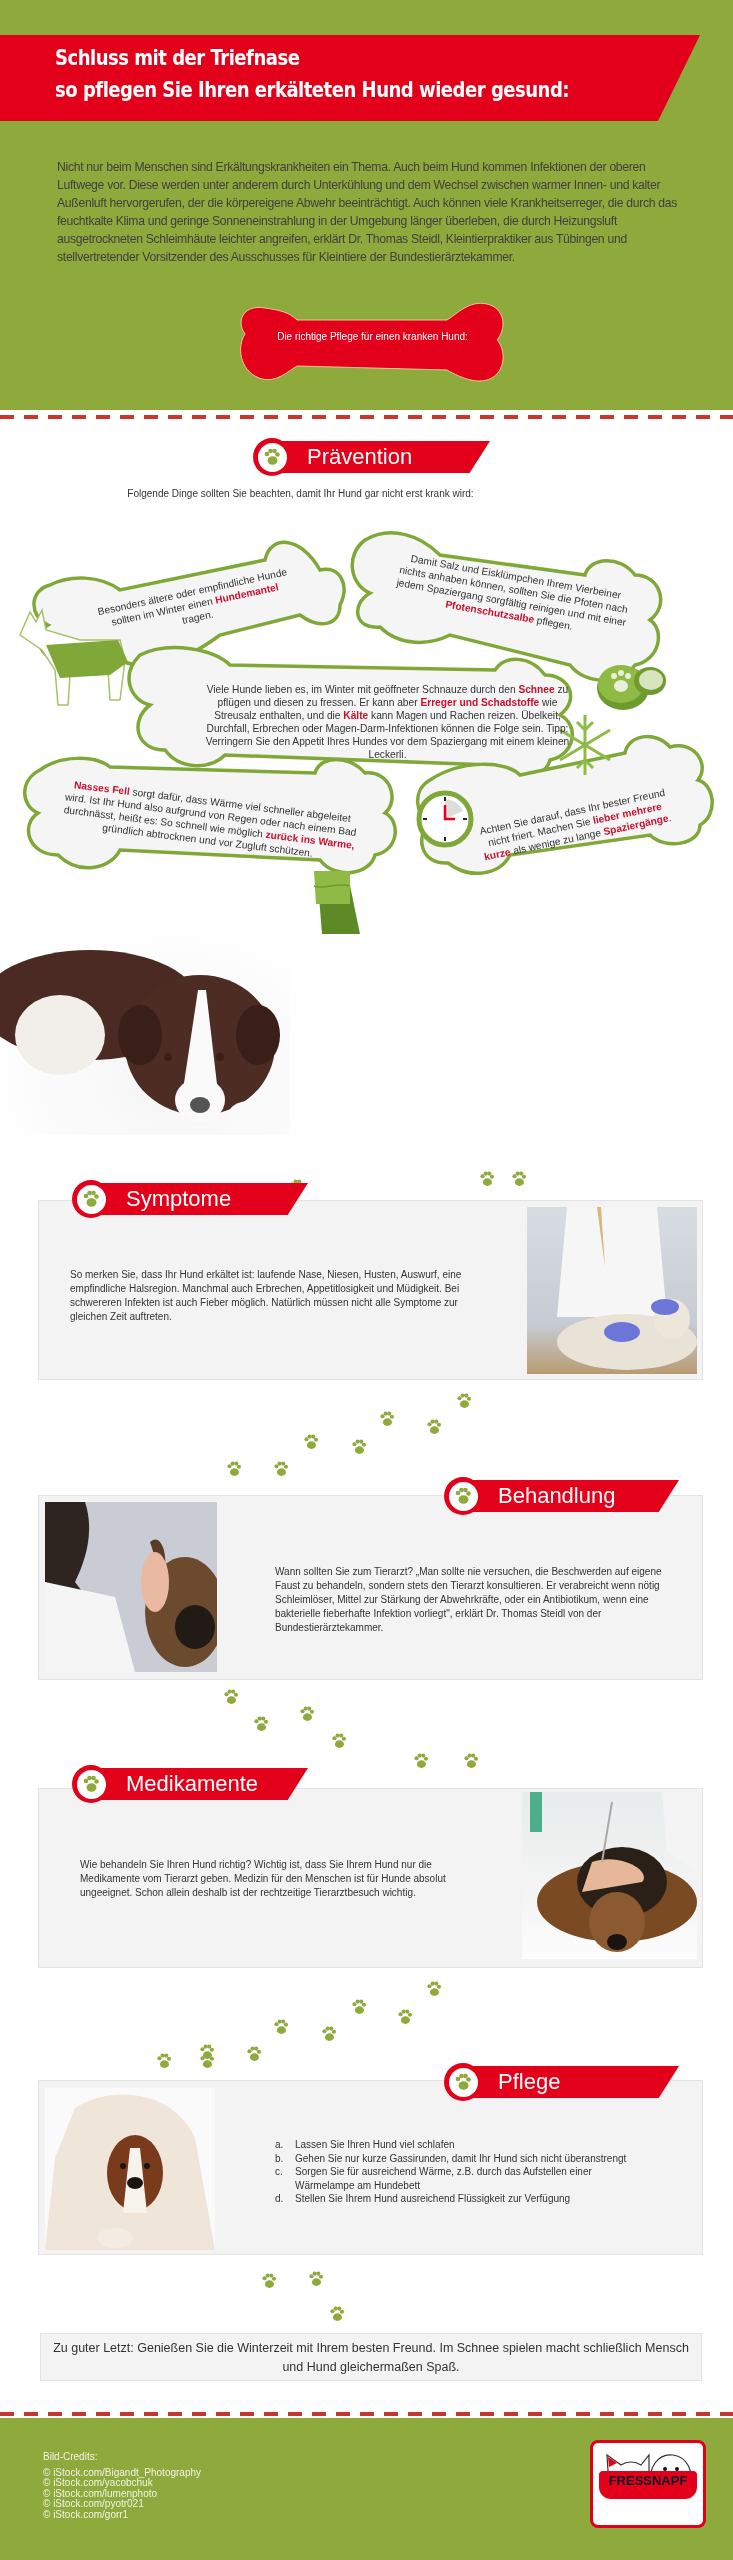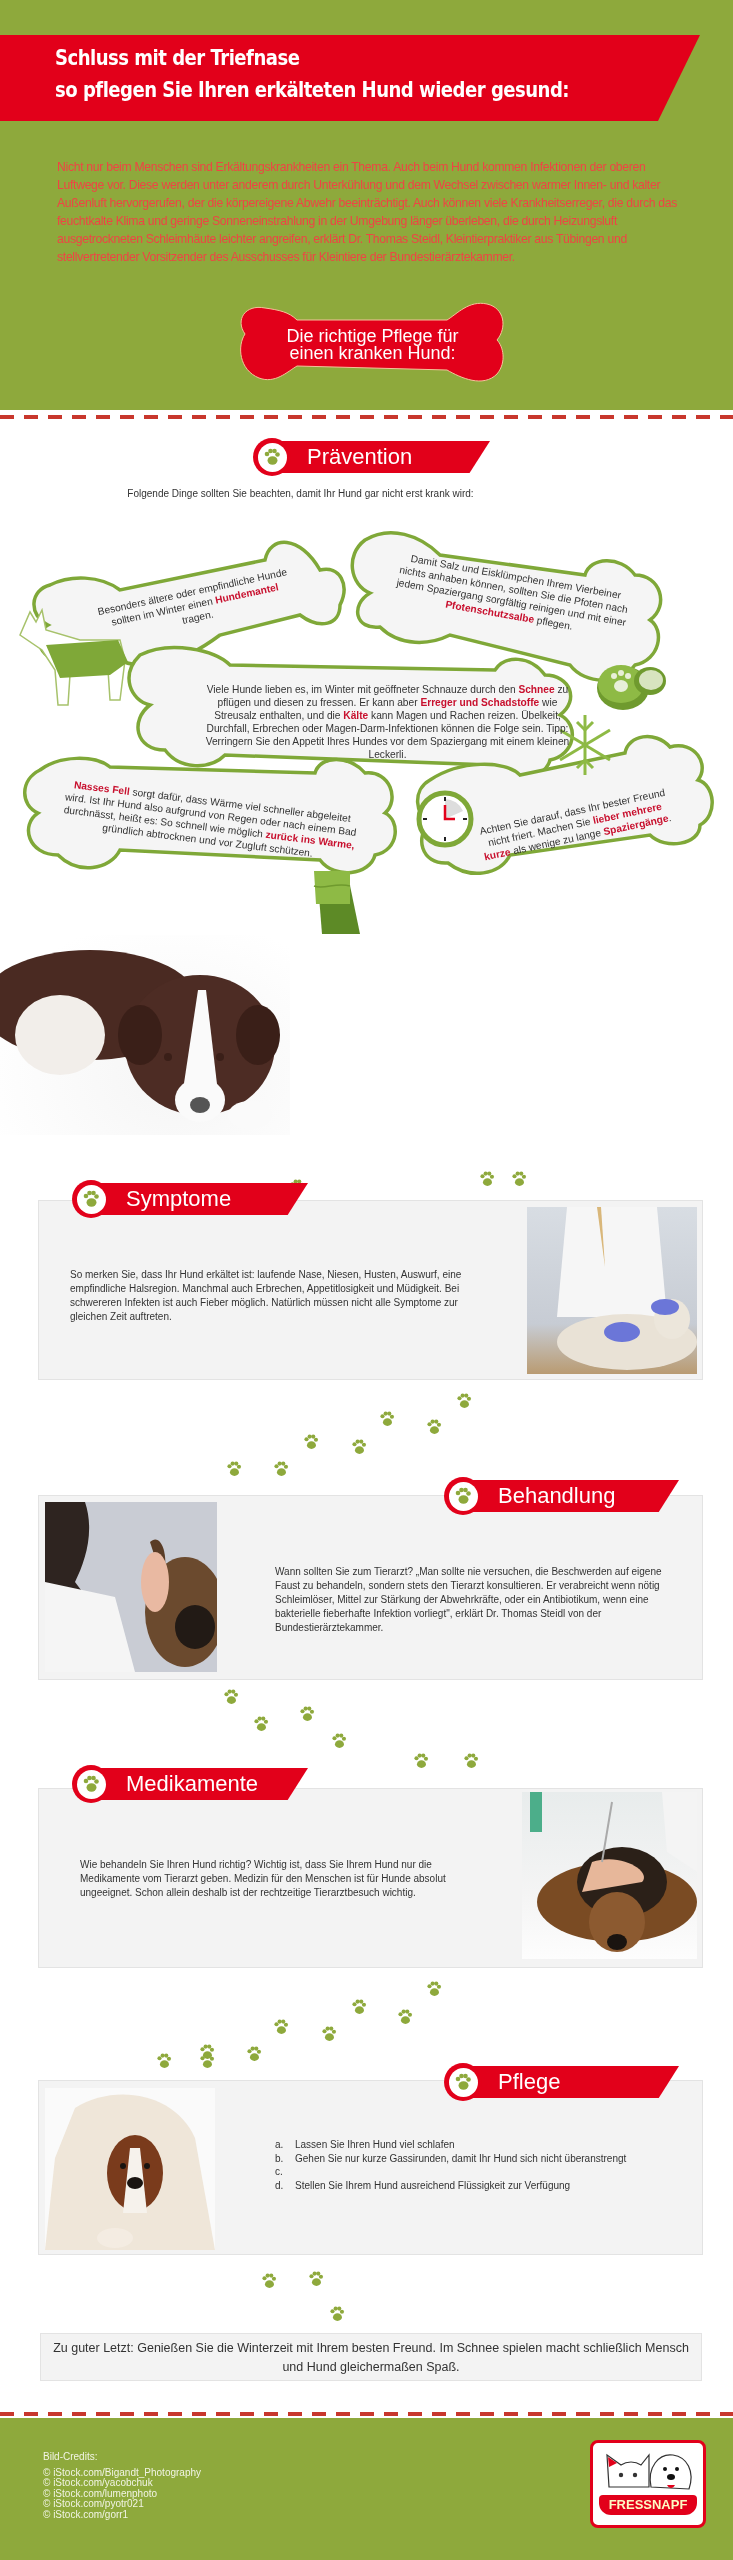--- a/index.html
+++ b/index.html
@@ -3,23 +3,23 @@
 <meta charset="utf-8">
 <style>
   * { box-sizing: border-box; margin: 0; padding: 0; }
   body { width: 733px; height: 2560px; background: #ffffff; font-family: "Liberation Sans", sans-serif; position: relative; overflow: hidden; color: #333; }
   .abs { position: absolute; }
 
   
   .header { left: 0; top: 0; width: 733px; height: 410px; background: #8ea93c; }
   .title-banner { left: 0; top: 35px; width: 700px; height: 86px; background: #e2001a; clip-path: polygon(0 0, 100% 0, 94% 100%, 0 100%); }
   .title-text { left: 55px; top: 42px; color: #fff; font-family: "DejaVu Sans", sans-serif; font-weight: bold; font-size: 21px; line-height: 32px; letter-spacing: -0.6px; transform: scaleX(0.86); transform-origin: left top; }
-  .intro { left: 57px; top: 158px; width: 625px; color: #ef4444; font-size: 12.2px; line-height: 18px; letter-spacing: -0.3px; }
+  .intro { left: 57px; top: 158px; width: 625px; color: #404040; font-size: 12.2px; line-height: 18px; letter-spacing: -0.3px; }
   .bone-red { left: 235px; top: 300px; width: 275px; height: 90px; }
-  .bone-red-text { left: 265px; top: 328px; width: 215px; text-align: center; color: #fff; font-size: 18px; line-height: 17px; }
+  .bone-red-text { left: 265px; top: 328px; width: 215px; text-align: center; color: #fff; font-size: 10px; line-height: 17px; }
   .dash { left: 0; width: 733px; height: 4px; background: repeating-linear-gradient(90deg, #c8372d 0 14px, transparent 14px 24px); }
 
   
   .sec-head { height: 38px; }
   .sec-head .bar { position: absolute; left: 10px; top: 3px; right: 0; height: 32px; background: #e2001a; clip-path: polygon(0 0, 100% 0, 91% 100%, 0 100%); }
   .sec-head .badge { position: absolute; left: 0; top: 0; width: 38px; height: 38px; border-radius: 50%; background: #e2001a; display: flex; align-items: center; justify-content: center; }
   .sec-head .badge .inner { width: 29px; height: 29px; border-radius: 50%; background: #fff; display:flex; align-items:center; justify-content:center; }
   .sec-head .label { position: absolute; left: 54px; top: 3px; color: #fff; font-size: 22px; line-height: 32px; font-weight: normal; }
 
   .prev-sub { left: 0; top: 488px; width: 601px; text-align: center; font-size: 10px; color: #333; }
@@ -32,21 +32,21 @@
   .card { background: #f3f3f3; border: 1px solid #e3e3e3; }
   .card-text { font-size: 10px; line-height: 14px; color: #333; }
   .photo { overflow: hidden; }
 
   .closing { left: 40px; top: 2333px; width: 662px; height: 48px; background: #f3f3f3; border: 1px solid #e3e3e3; text-align: center; font-size: 12.5px; line-height: 19px; padding-top: 5px; color: #333; }
 
   .footer { left: 0; top: 2418px; width: 733px; height: 142px; background: #8ea93c; }
   .credits { left: 43px; top: 2452px; color: #f1f4e4; font-size: 10px; line-height: 10.5px; }
   .credits .h { margin-bottom: 5px; }
   .logo { left: 590px; top: 2440px; width: 116px; height: 88px; background: #fff; border: 3px solid #e2001a; border-radius: 8px; }
-  .logo-text { position: absolute; left: 6px; bottom: 10px; width: 98px; height: 20px; background: #e2001a; border-radius: 4px 4px 12px 12px; color: #fef9c3; font-weight: bold; font-size: 13px; text-align: center; line-height: 20px; }
+  .logo-text { position: absolute; left: 6px; bottom: 26px; width: 98px; height: 28px; background: #e2001a; border-radius: 4px 4px 12px 12px; color: #0f172a; font-weight: bold; font-size: 13px; text-align: center; line-height: 20px; }
 
   .paw { position: absolute; width: 18px; height: 18px; }
 </style>
 </head>
 <body>
 
 <div class="abs header"></div>
 <div class="abs title-banner"></div>
 <div class="abs title-text">
   <div>Schluss mit der Triefnase</div>
@@ -498,20 +498,21 @@
     <li style="display:flex;">
         <span style="width:20px;">a.</span>
         <span>Lassen Sie Ihren Hund viel schlafen</span>
       </li>
     <li style="display:flex;">
         <span style="width:20px;">b.</span>
         <span>Gehen Sie nur kurze Gassirunden, damit Ihr Hund sich nicht überanstrengt</span>
       </li>
     <li style="display:flex;">
         <span style="width:20px; flex-shrink:0;">c.</span>
+        <span style="width:300px;">Sorgen Sie für ausreichend Wärme, z.B. durch das Aufstellen einer Wärmelampe am Hundebett</span>
       </li>
     <li style="display:flex;">
         <span style="width:20px;">d.</span>
         <span>Stellen Sie Ihrem Hund ausreichend Flüssigkeit zur Verfügung</span>
       </li>
   </ol>
 </div>
 
 <div>
   <svg class="paw" style="left:260px; top:2272px;" viewBox="0 0 20 20">

